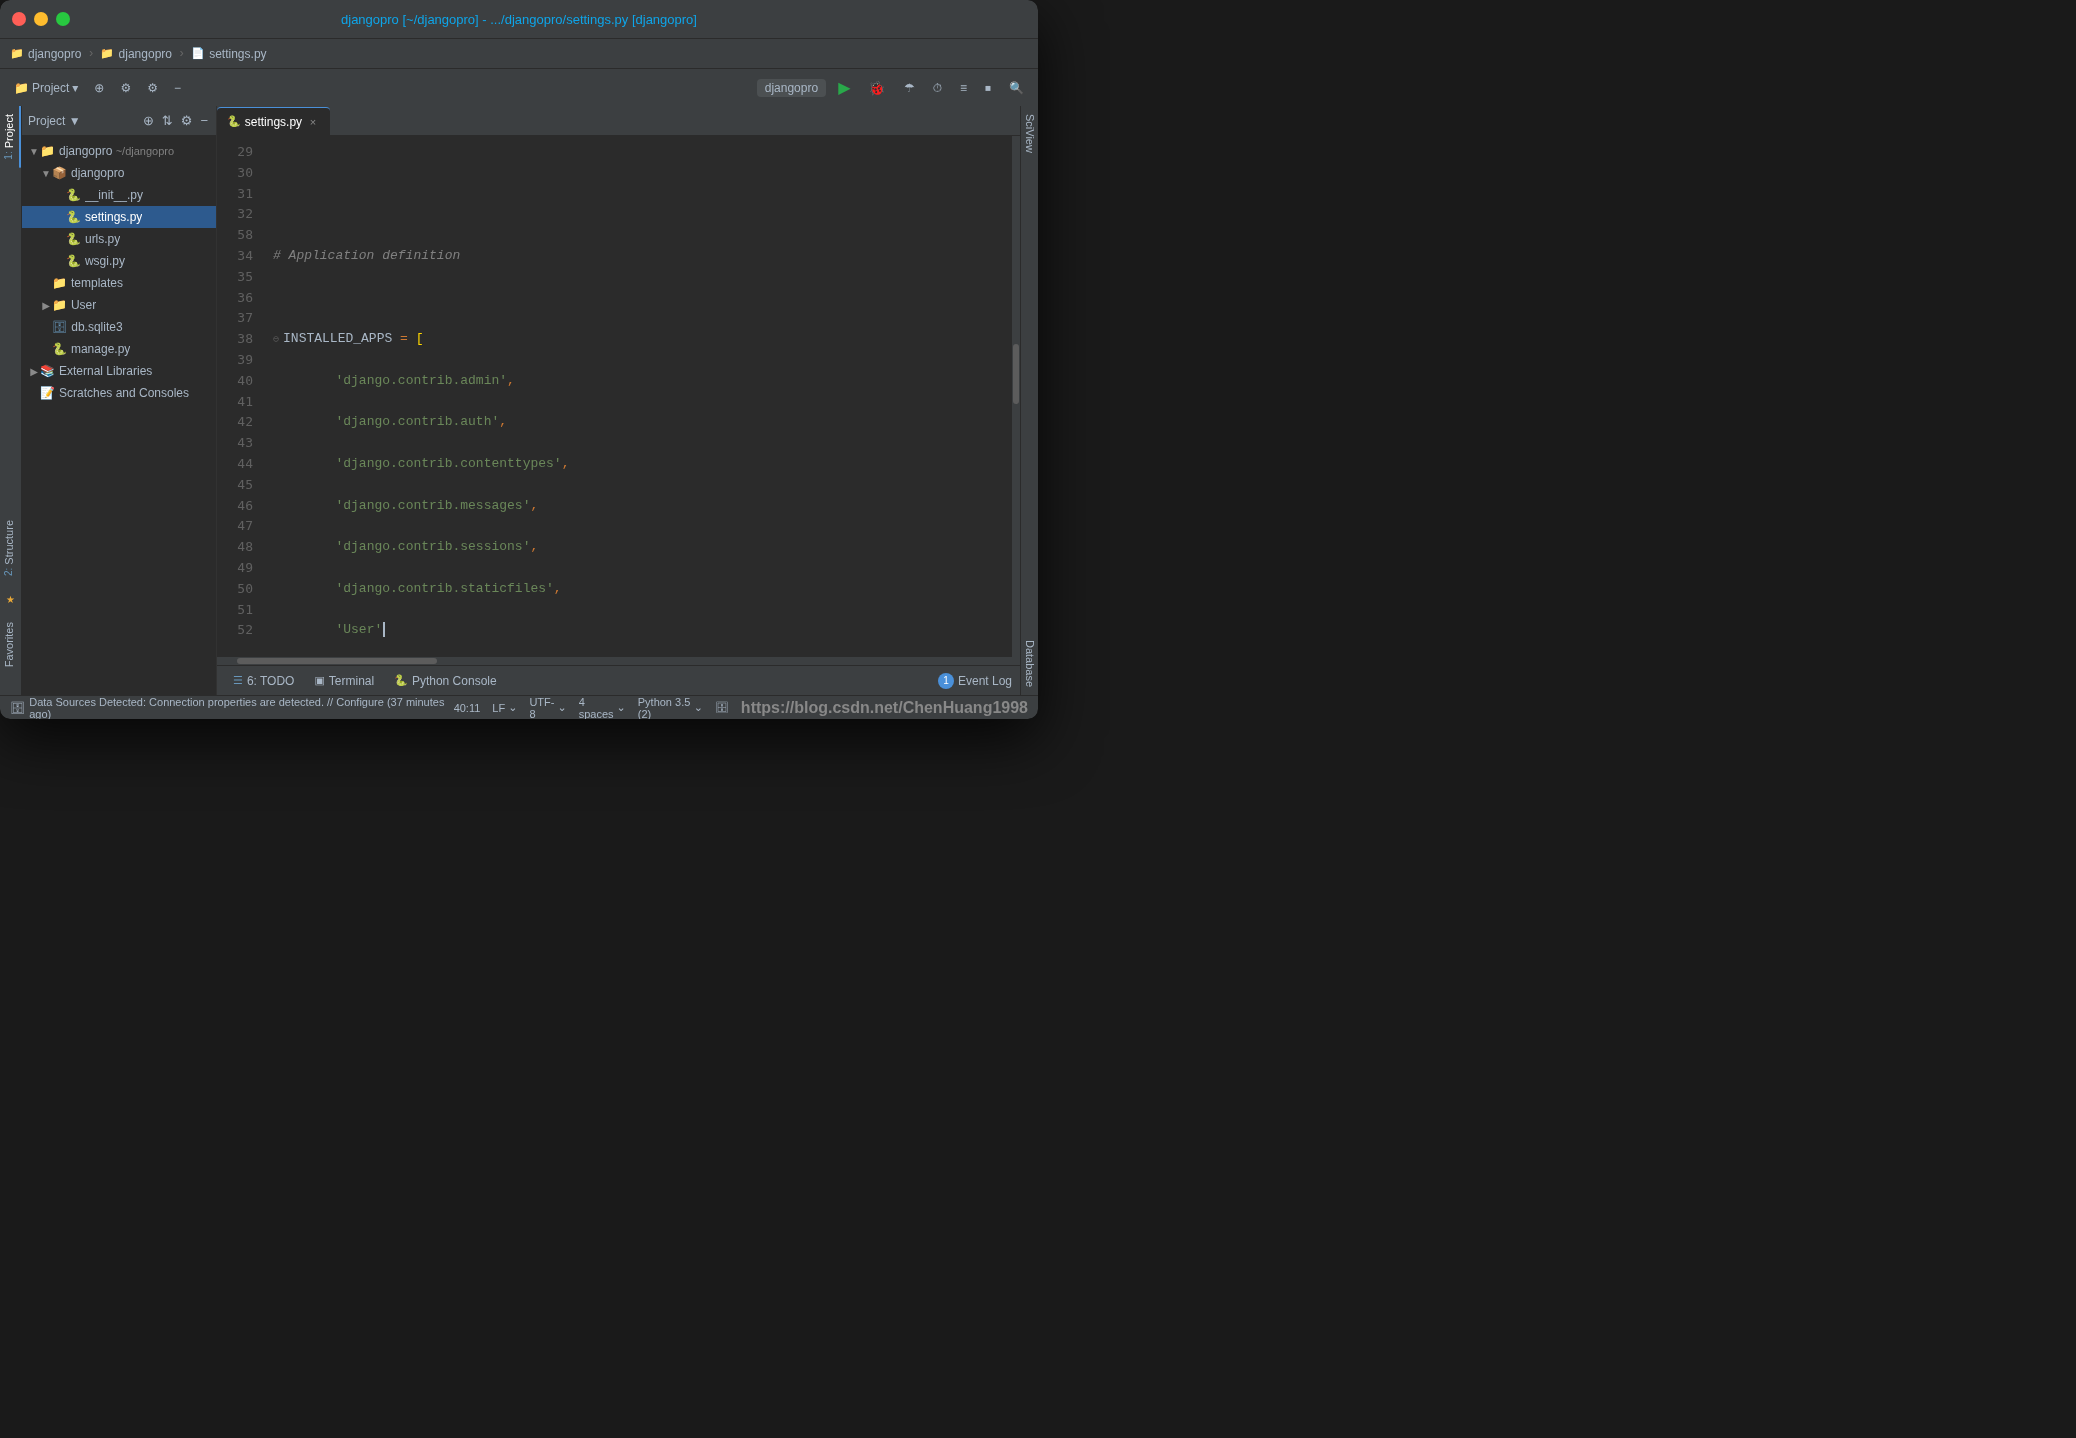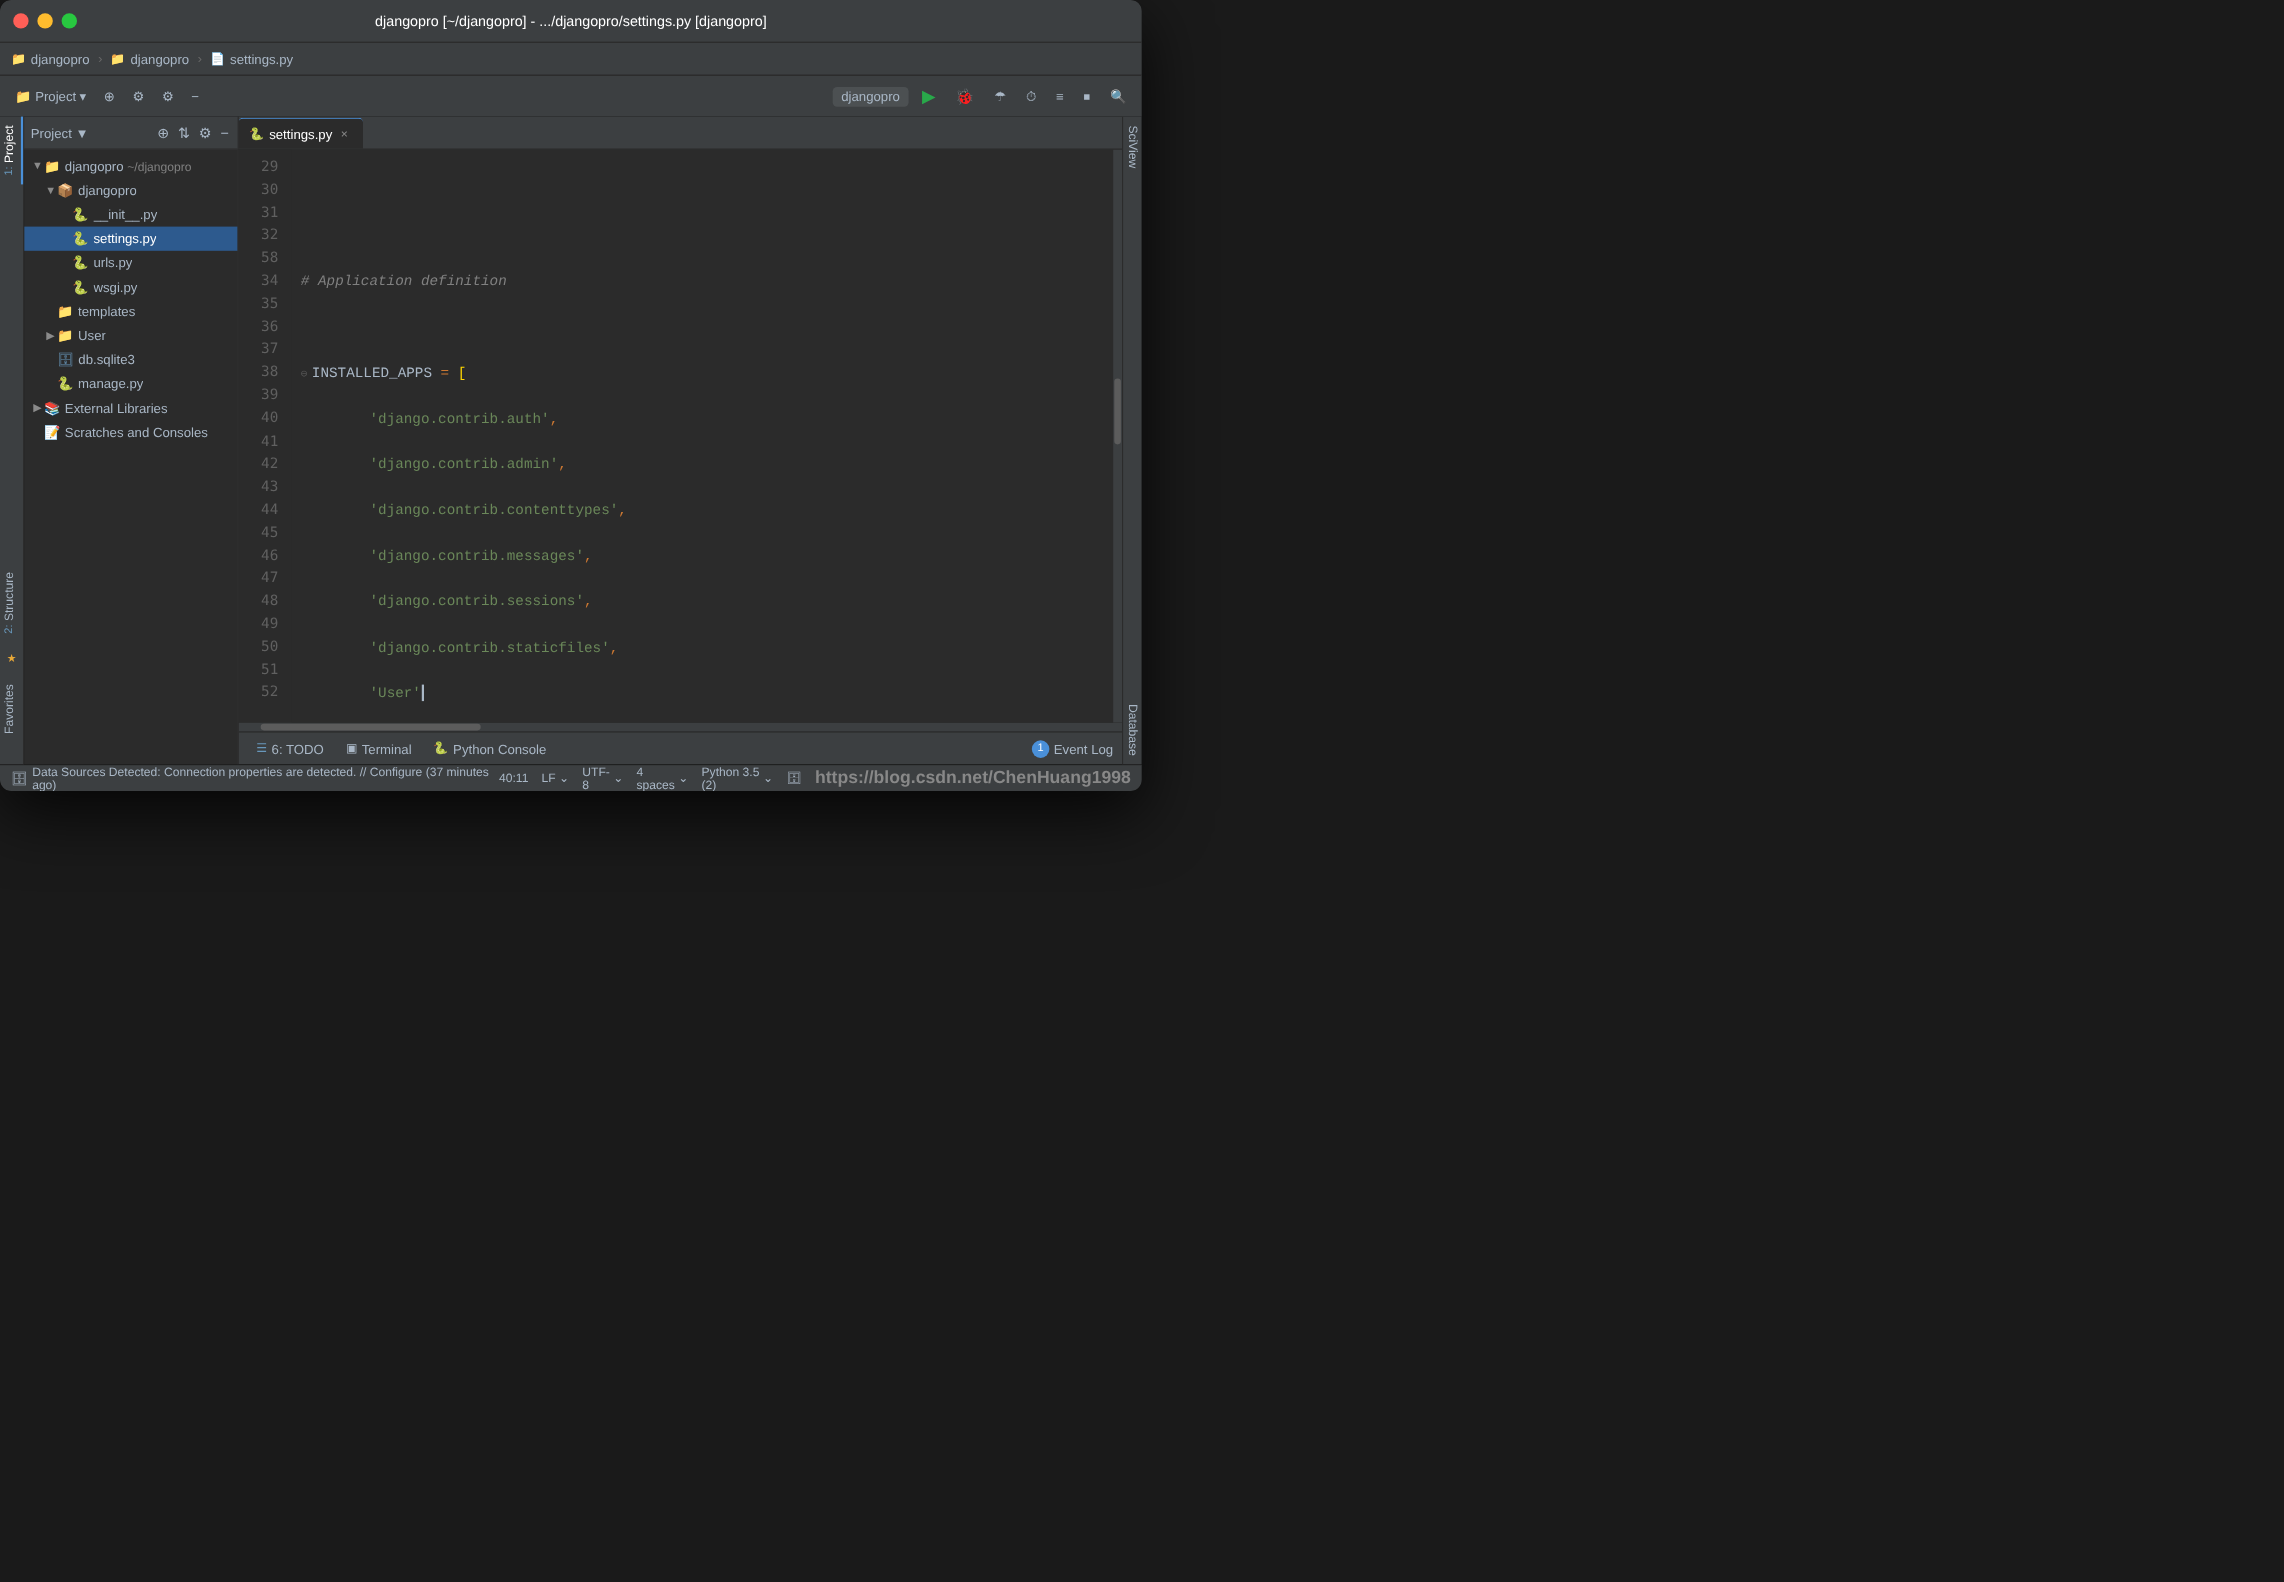--- a/index.html
+++ b/index.html
@@ -34,21 +34,21 @@
     }
     .traffic-light {
       width: 14px;
       height: 14px;
       border-radius: 50%;
     }
     .tl-red { background: #ff5f57; }
     .tl-yellow { background: #febc2e; }
     .tl-green { background: #28c840; }
     .title-text {
-      color: #ffffff;
+      color: #0ea5e9;
       font-size: 13px;
       font-family: -apple-system, sans-serif;
     }
     
     .breadcrumb-bar {
       background: #3c3f41;
       height: 30px;
       display: flex;
       align-items: center;
       padding: 0 10px;
@@ -624,22 +624,22 @@
         <div>50</div>
         <div>51</div>
         <div>52</div>
       </div>
       <div class="code-content">
 <span class="code-line"></span>
 <span class="code-line"></span>
 <span class="code-line"><span class="comment"># Application definition</span></span>
 <span class="code-line"></span>
 <span class="code-line"><span style="color:#555;font-size:10px;margin-right:4px;">⊖</span><span class="var">INSTALLED_APPS</span> <span class="op">=</span> <span class="bracket">[</span></span>
+<span class="code-line">        <span class="str">'django.contrib.admin'</span><span class="op">,</span></span>
 <span class="code-line">        <span class="str">'django.contrib.auth'</span><span class="op">,</span></span>
-<span class="code-line">        <span class="str">'django.contrib.admin'</span><span class="op">,</span></span>
 <span class="code-line">        <span class="str">'django.contrib.contenttypes'</span><span class="op">,</span></span>
 <span class="code-line">        <span class="str">'django.contrib.messages'</span><span class="op">,</span></span>
 <span class="code-line">        <span class="str">'django.contrib.sessions'</span><span class="op">,</span></span>
 <span class="code-line">        <span class="str">'django.contrib.staticfiles'</span><span class="op">,</span></span>
 <span class="code-line">        <span class="str">'User'</span><span style="border-left:2px solid #a9b7c6; margin-left:1px;"></span></span>
 
 
 
 
 

